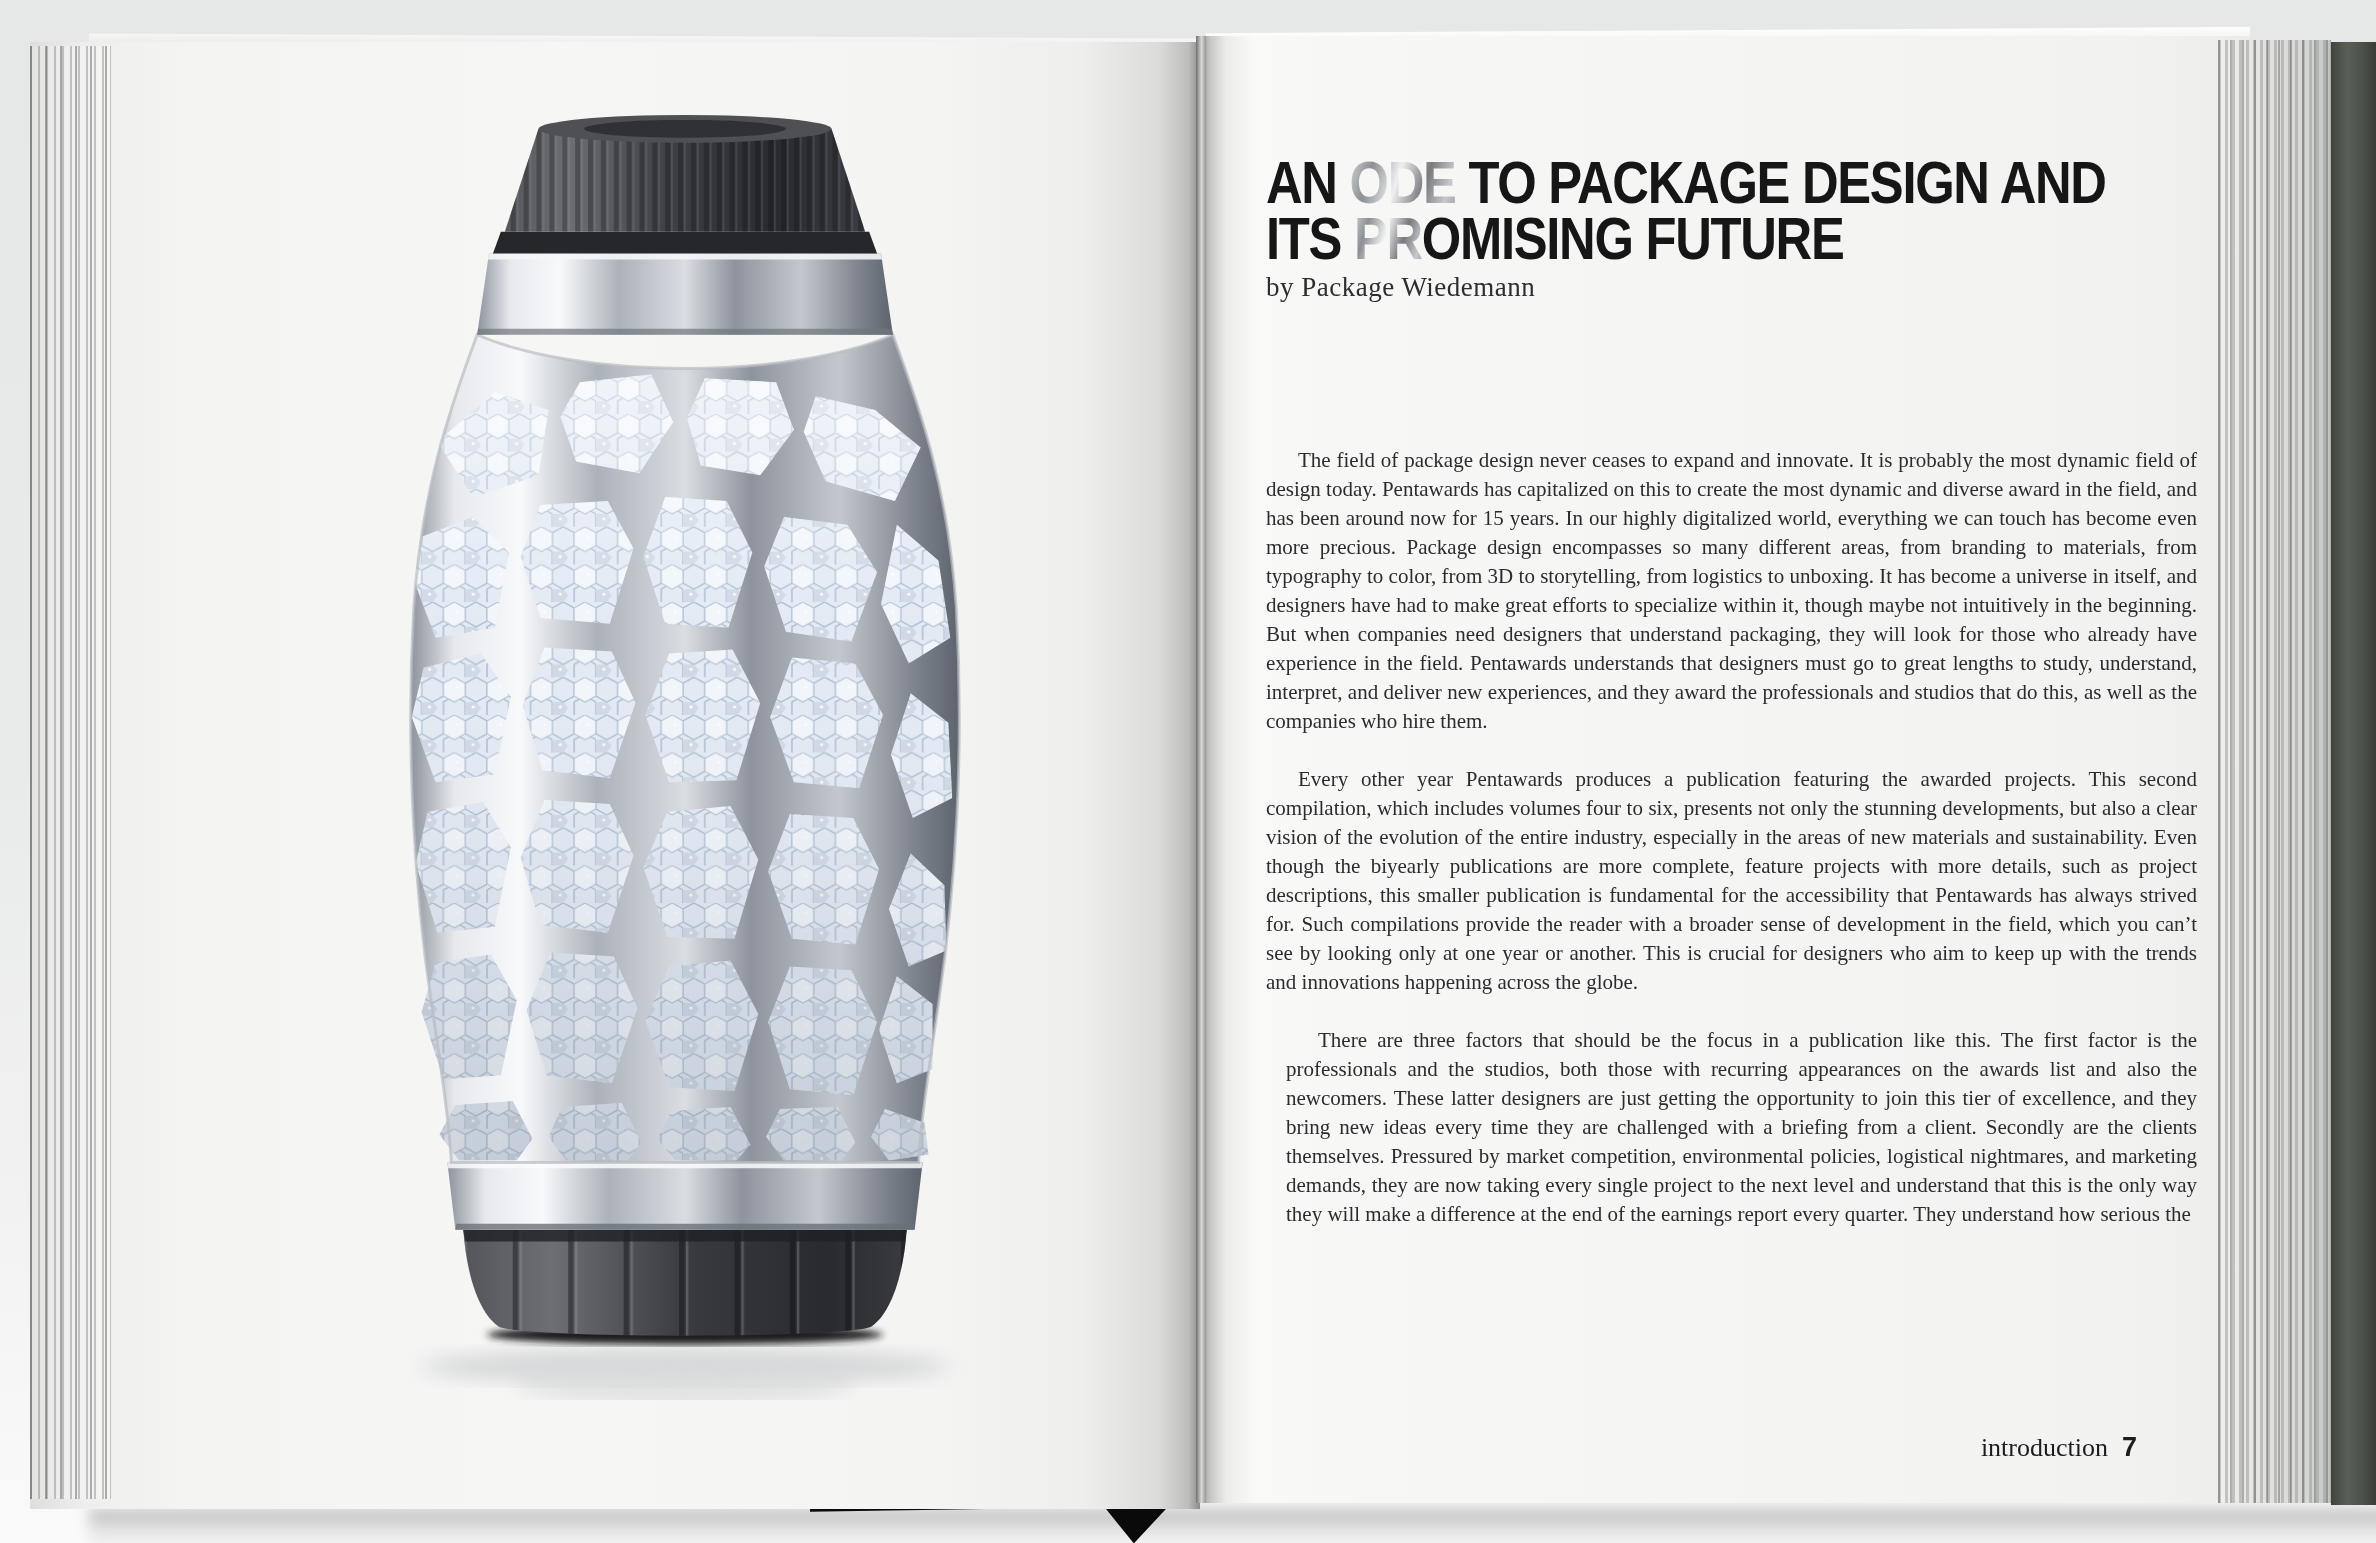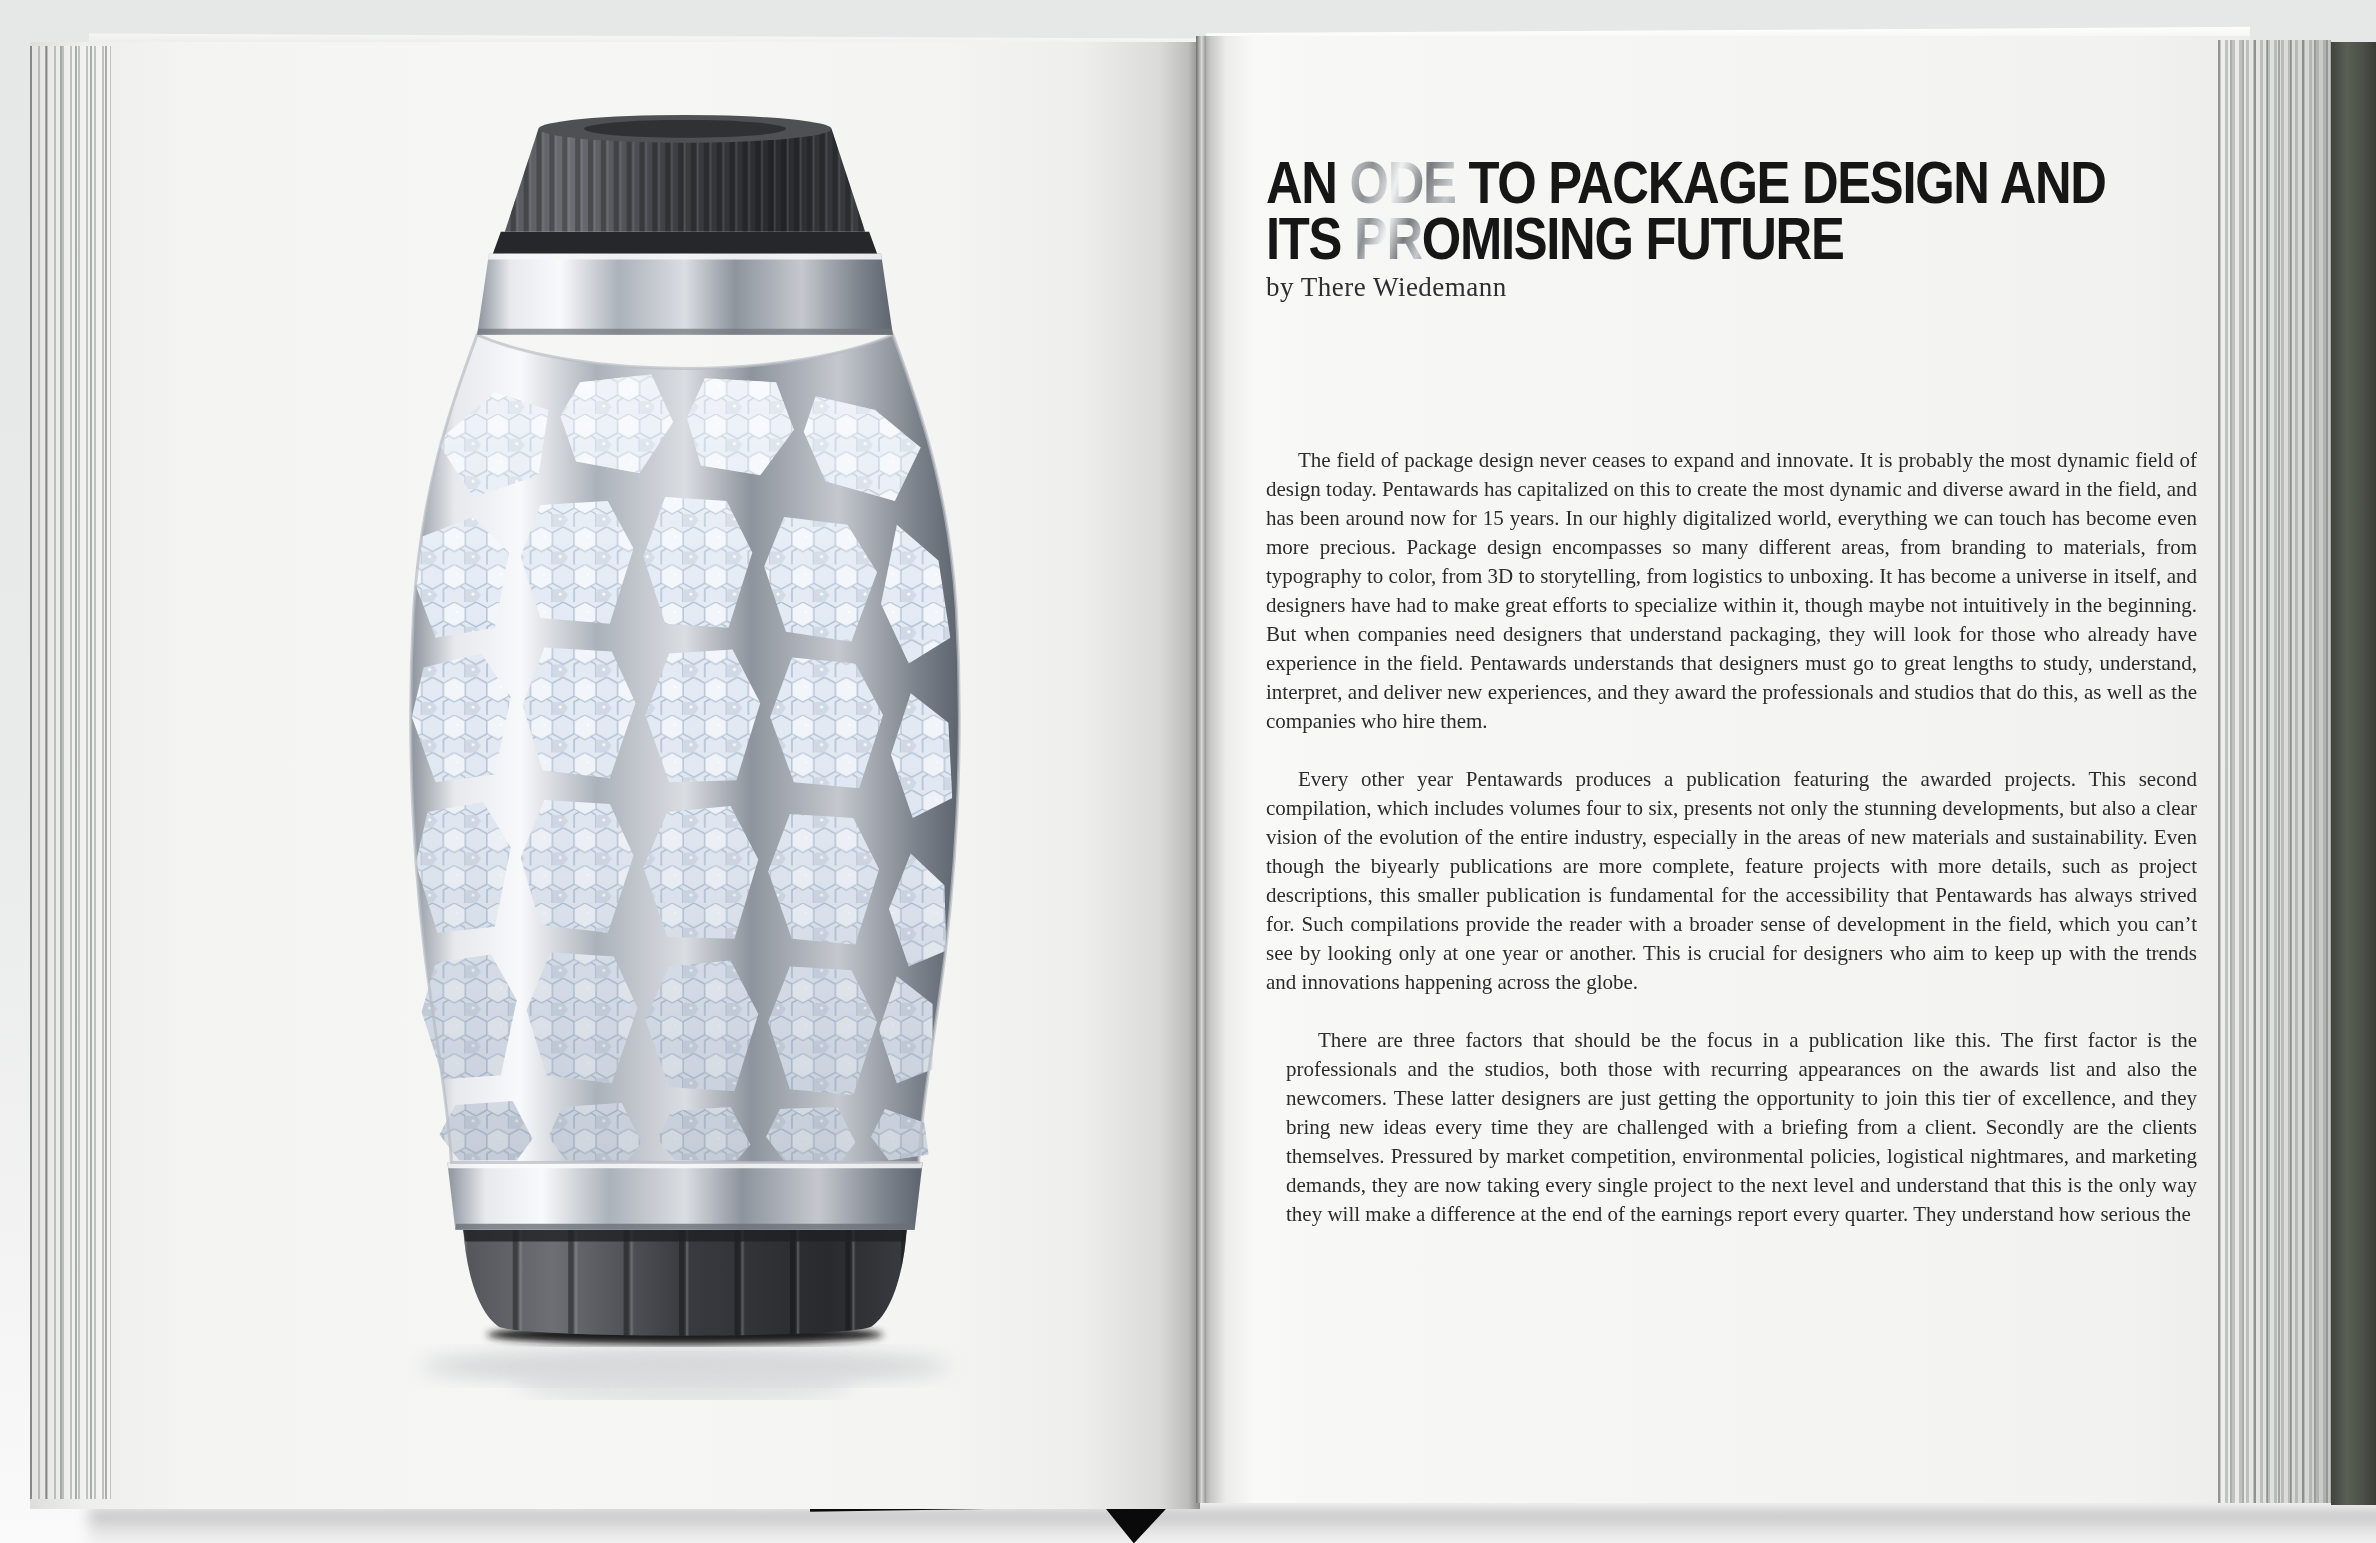--- a/index.html
+++ b/index.html
@@ -214,23 +214,24 @@
           <ellipse cx="310" cy="16" rx="102" ry="9" fill="#303135"></ellipse>
         </g>
       </svg>
     </div>
 
     <div class="title">
       <div class="title-line"><span class="seg ink">AN </span><span class="seg foil">ODE</span><span class="seg ink"> TO PACKAGE DESIGN AND</span></div>
       <div class="title-line"><span class="seg ink">ITS </span><span class="seg foil">PR</span><span class="seg ink">OMISING FUTURE</span></div>
     </div>
 
-    <div class="byline">by There Wiedemann</div>
+    <div class="byline">by Package Wiedemann</div>
 
     <div class="article">
       <p>The field of package design never ceases to expand and innovate. It is probably the most dynamic field of design today. Pentawards has capitalized on this to create the most dynamic and diverse award in the field, and has been around now for 15 years. In our highly digitalized world, everything we can touch has become even more precious. Package design encompasses so many different areas, from branding to materials, from typography to color, from 3D to storytelling, from logistics to unboxing. It has become a universe in itself, and designers have had to make great efforts to specialize within it, though maybe not intuitively in the beginning. But when companies need designers that understand packaging, they will look for those who already have experience in the field. Pentawards understands that designers must go to great lengths to study, understand, interpret, and deliver new experiences, and they award the professionals and studios that do this, as well as the companies who hire them.</p>
       <p>Every other year Pentawards produces a publication featuring the awarded projects. This second compilation, which includes volumes four to six, presents not only the stunning developments, but also a clear vision of the evolution of the entire industry, especially in the areas of new materials and sustainability. Even though the biyearly publications are more complete, feature projects with more details, such as project descriptions, this smaller publication is fundamental for the accessibility that Pentawards has always strived for. Such compilations provide the reader with a broader sense of development in the field, which you can’t see by looking only at one year or another. This is crucial for designers who aim to keep up with the trends and innovations happening across the globe.</p>
       <p>There are three factors that should be the focus in a publication like this. The first factor is the professionals and the studios, both those with recurring appearances on the awards list and also the newcomers. These latter designers are just getting the opportunity to join this tier of excellence, and they bring new ideas every time they are challenged with a briefing from a client. Secondly are the clients themselves. Pressured by market competition, environmental policies, logistical nightmares, and marketing demands, they are now taking every single project to the next level and understand that this is the only way they will make a difference at the end of the earnings report every quarter. They understand how serious the</p>
     </div>
 
+    <div class="footer"><span>introduction</span><span class="pg">7</span></div>
   </div>
 </div>
 
 
 </body></html>

